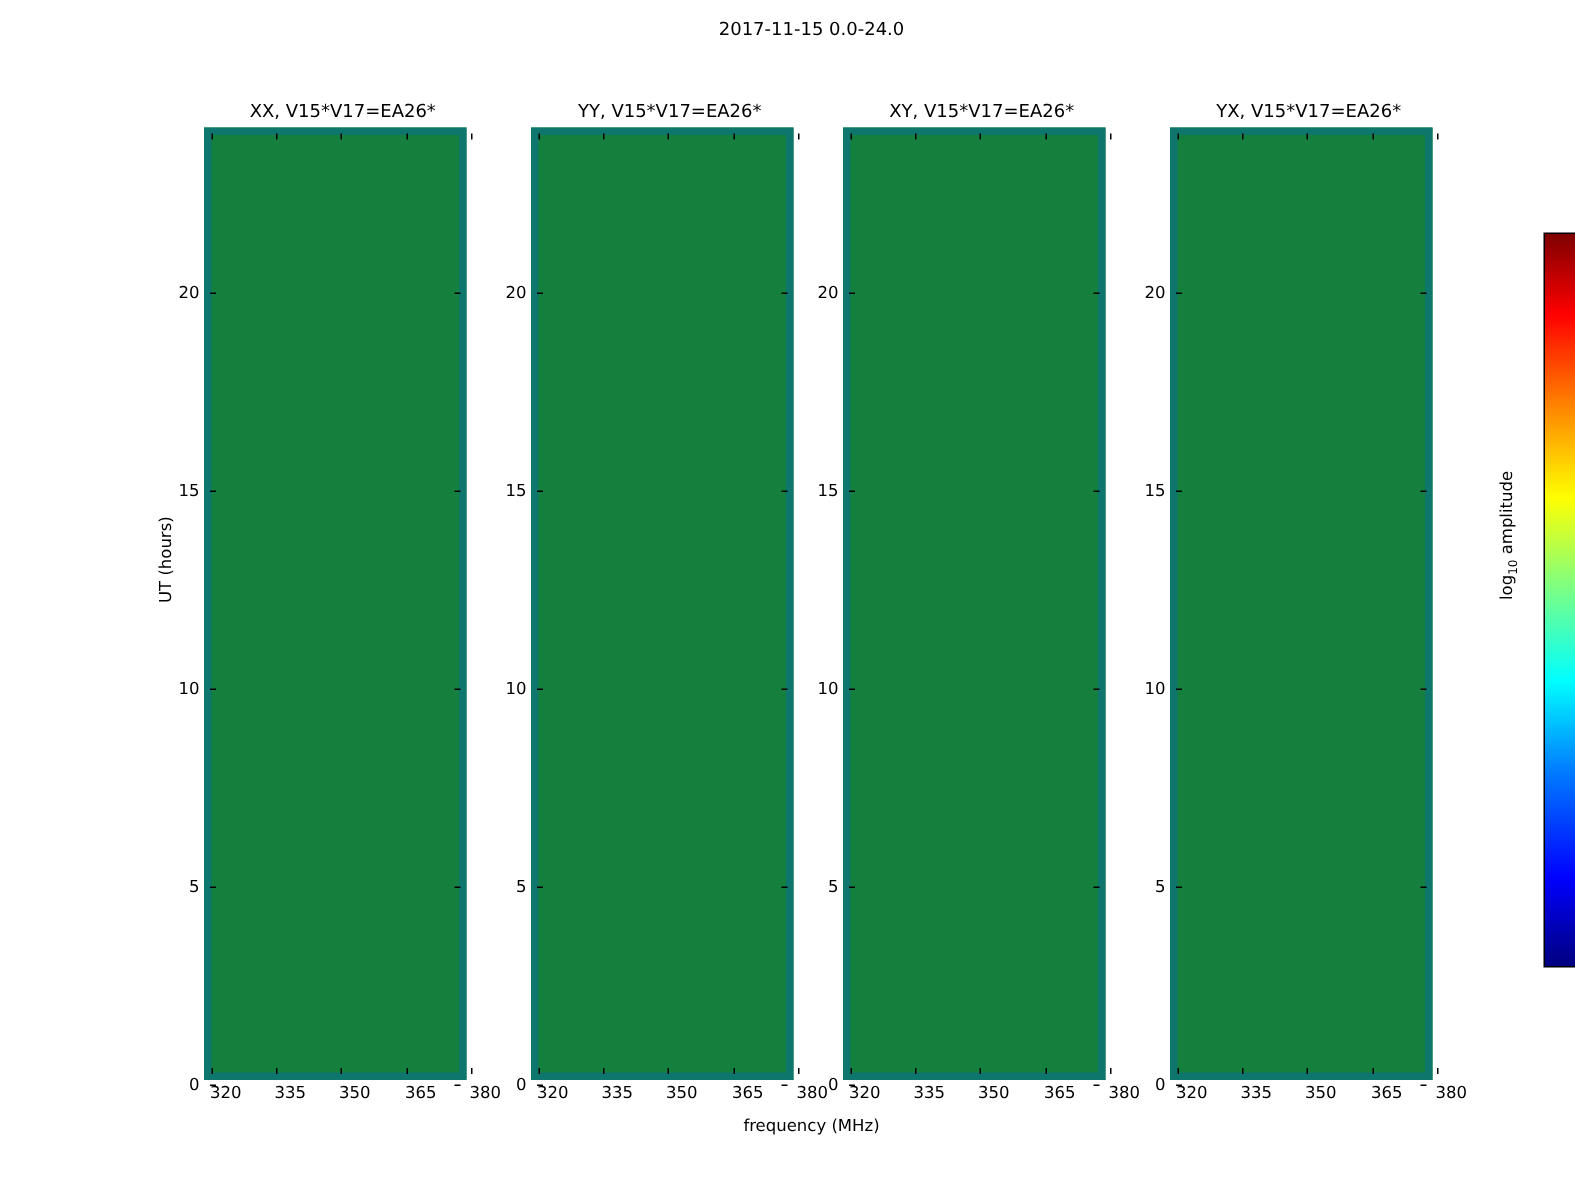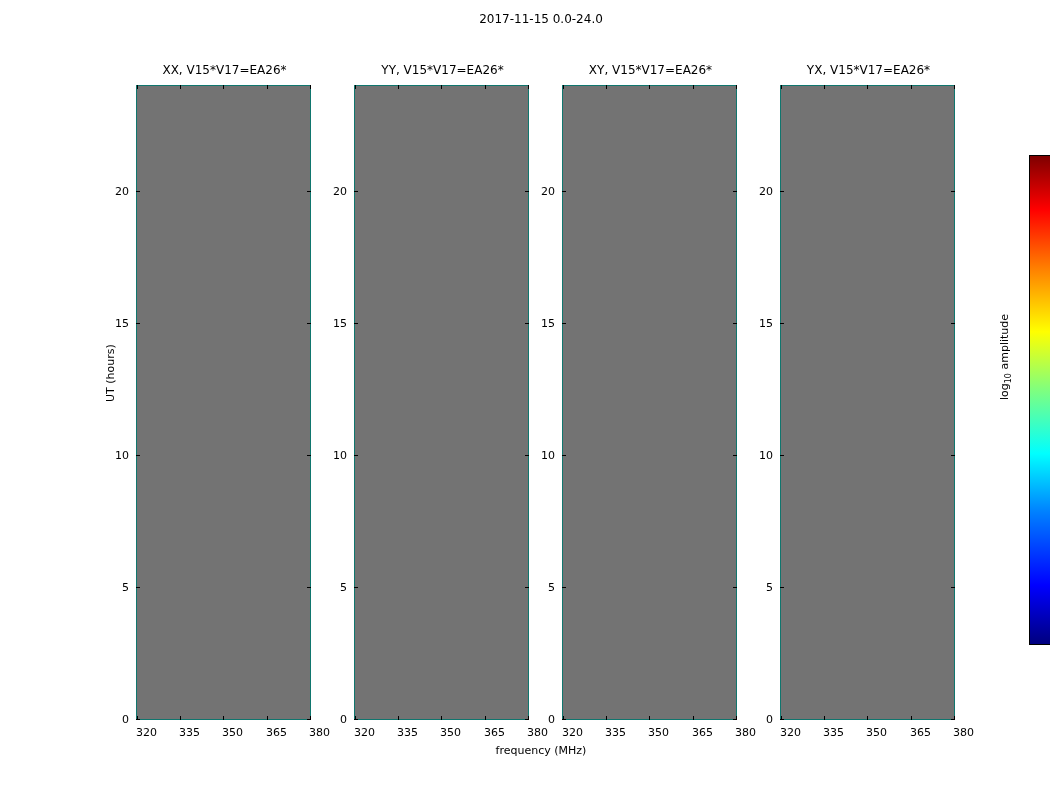--- a/index.html
+++ b/index.html
@@ -29,22 +29,22 @@
     text-align: center;
     font-size: 12px;
     color: #000;
   }
   .panel {
     position: absolute;
     top: 85px;
     height: 635px;
     width: 175px;
     box-sizing: border-box;
-    border: 1px solid #0f766e;
-    background: #737373;
+    border: 5px solid #0f766e;
+    background: #15803d;
   }
   .panel-title {
     position: absolute;
     top: -23px;
     left: -30px;
     width: 235px;
     text-align: center;
     font-size: 12px;
     white-space: nowrap;
   }

